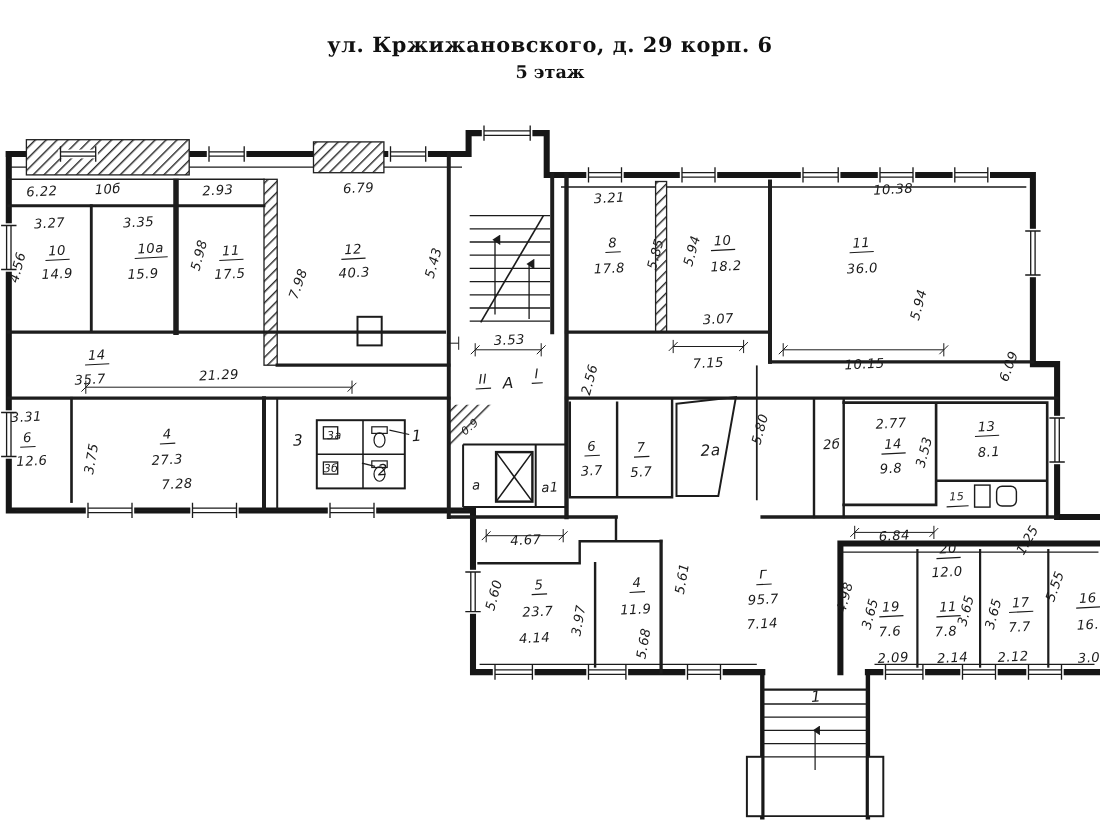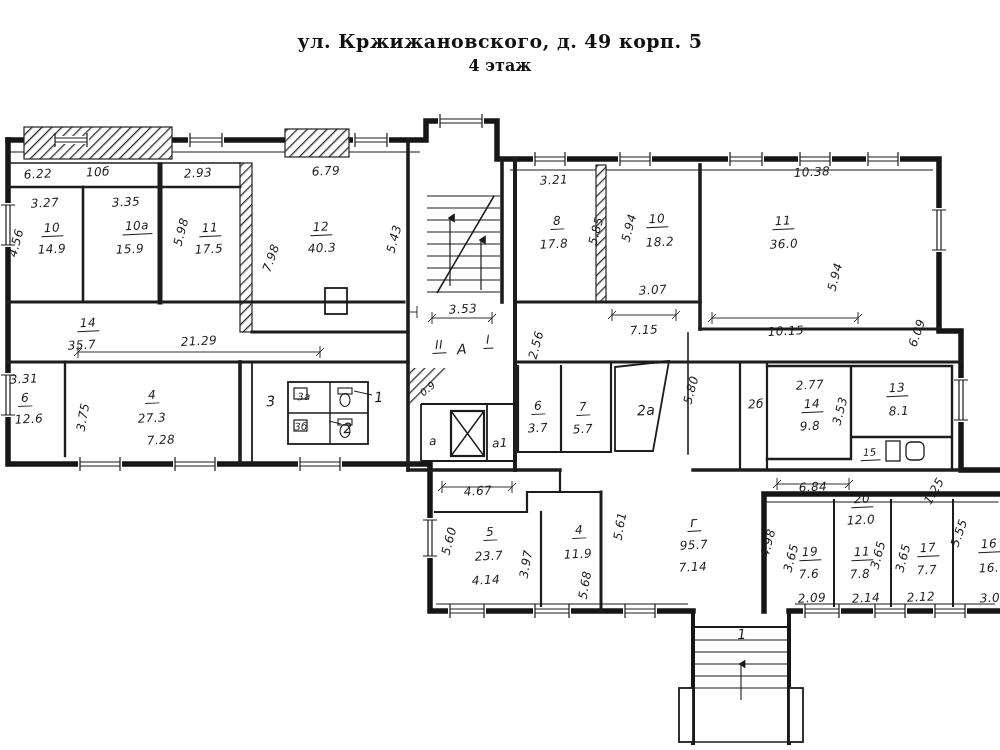--- a/index.html
+++ b/index.html
@@ -18,22 +18,22 @@
   .r75{transform:translate(-50%,-50%) rotate(-75deg);}
   .r80{transform:translate(-50%,-50%) rotate(-80deg);}
   .r70{transform:translate(-50%,-50%) rotate(-70deg);}
   .r60{transform:translate(-50%,-50%) rotate(-60deg);}
   .r40{transform:translate(-50%,-50%) rotate(-40deg);}
 </style>
 </head>
 <body>
 
 <div class="titlewrap">
-  <div class="t1">ул. Кржижановского, д. 49 корп. 5</div>
-  <div class="t2">4 этаж</div>
+  <div class="t1">ул. Кржижановского, д. 29 корп. 6</div>
+  <div class="t2">5 этаж</div>
 </div>
 
 <svg width="1000" height="750" viewBox="0 0 1000 750">
   <defs>
     <pattern id="hatch" width="7" height="7" patternUnits="userSpaceOnUse" patternTransform="rotate(45)">
       <rect width="7" height="7" fill="#fff"></rect>
       <line x1="0" y1="0" x2="0" y2="7" stroke="#2a2a2a" stroke-width="2.6"></line>
     </pattern>
     <marker id="ah" markerWidth="8" markerHeight="8" refX="4" refY="2" orient="auto">
       <path d="M0,6 L4,0 L8,6 Z" fill="#1b1b1b"></path>

